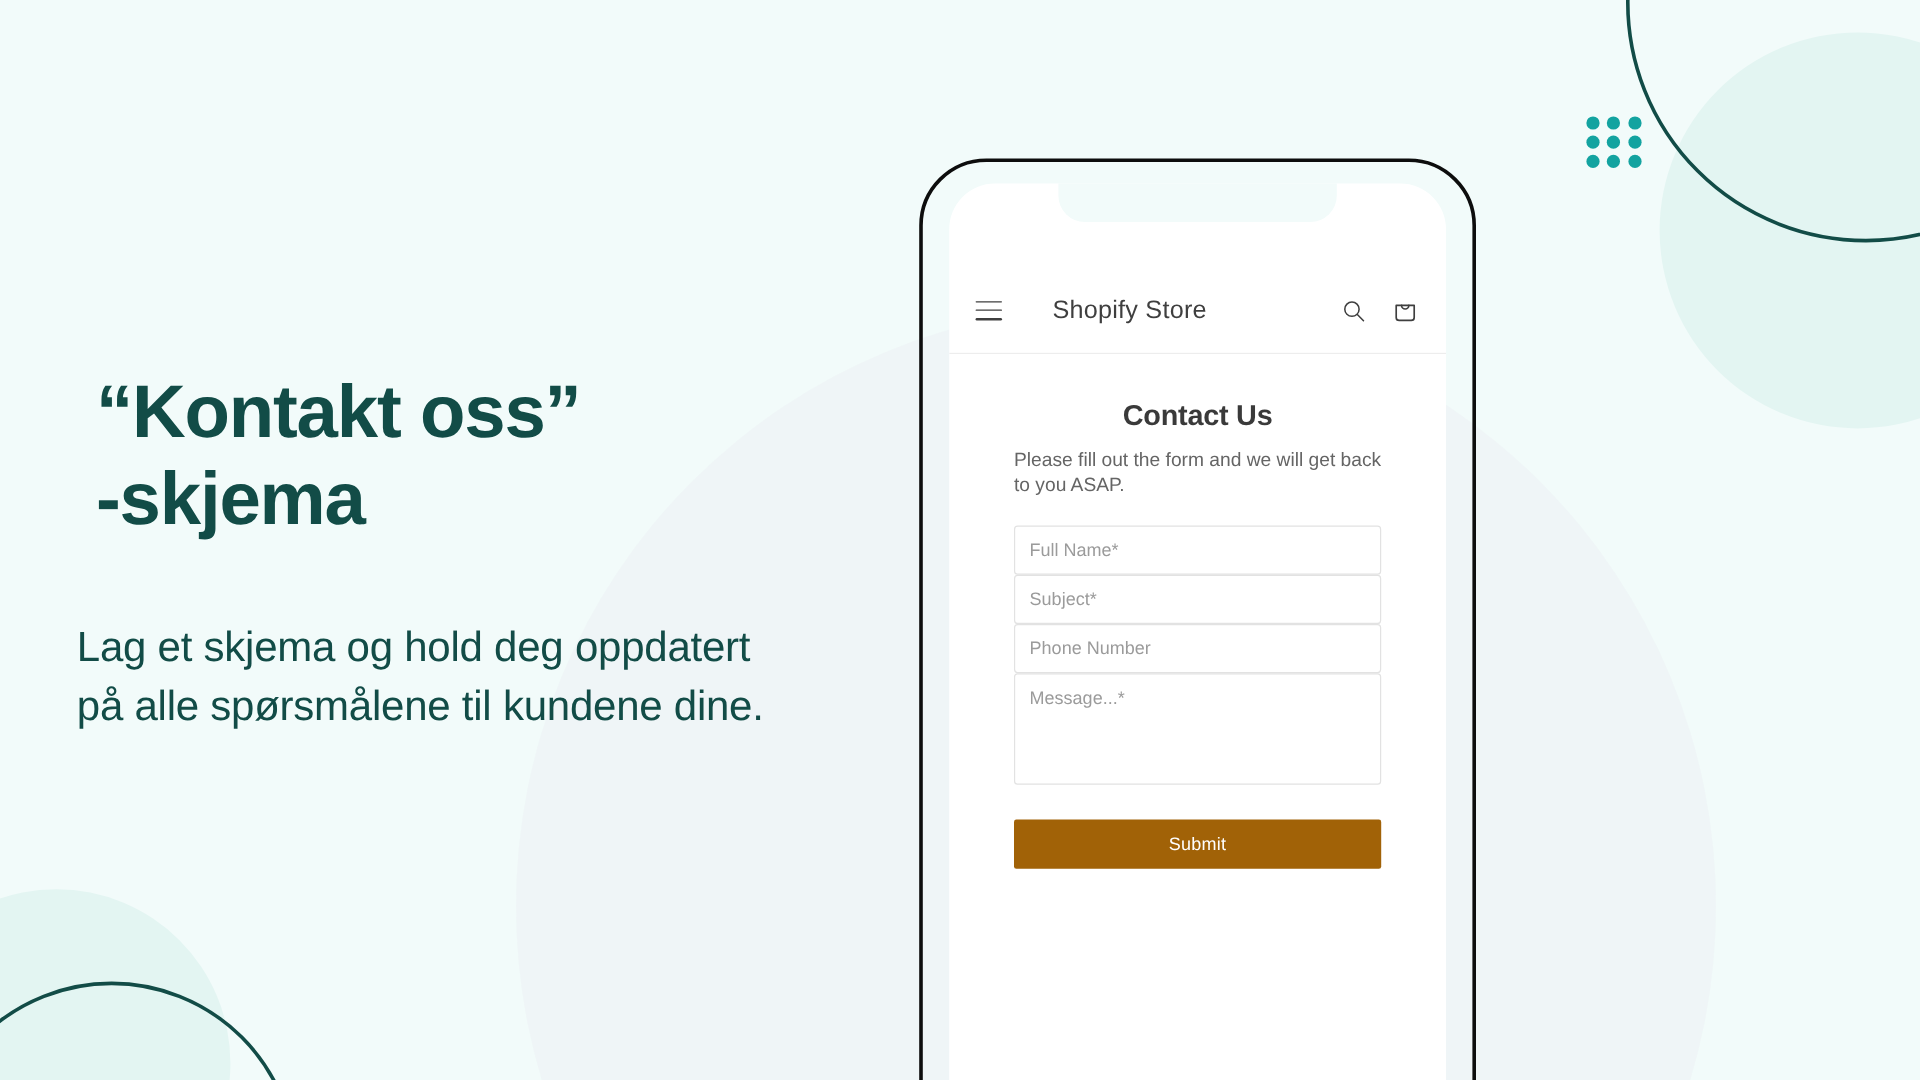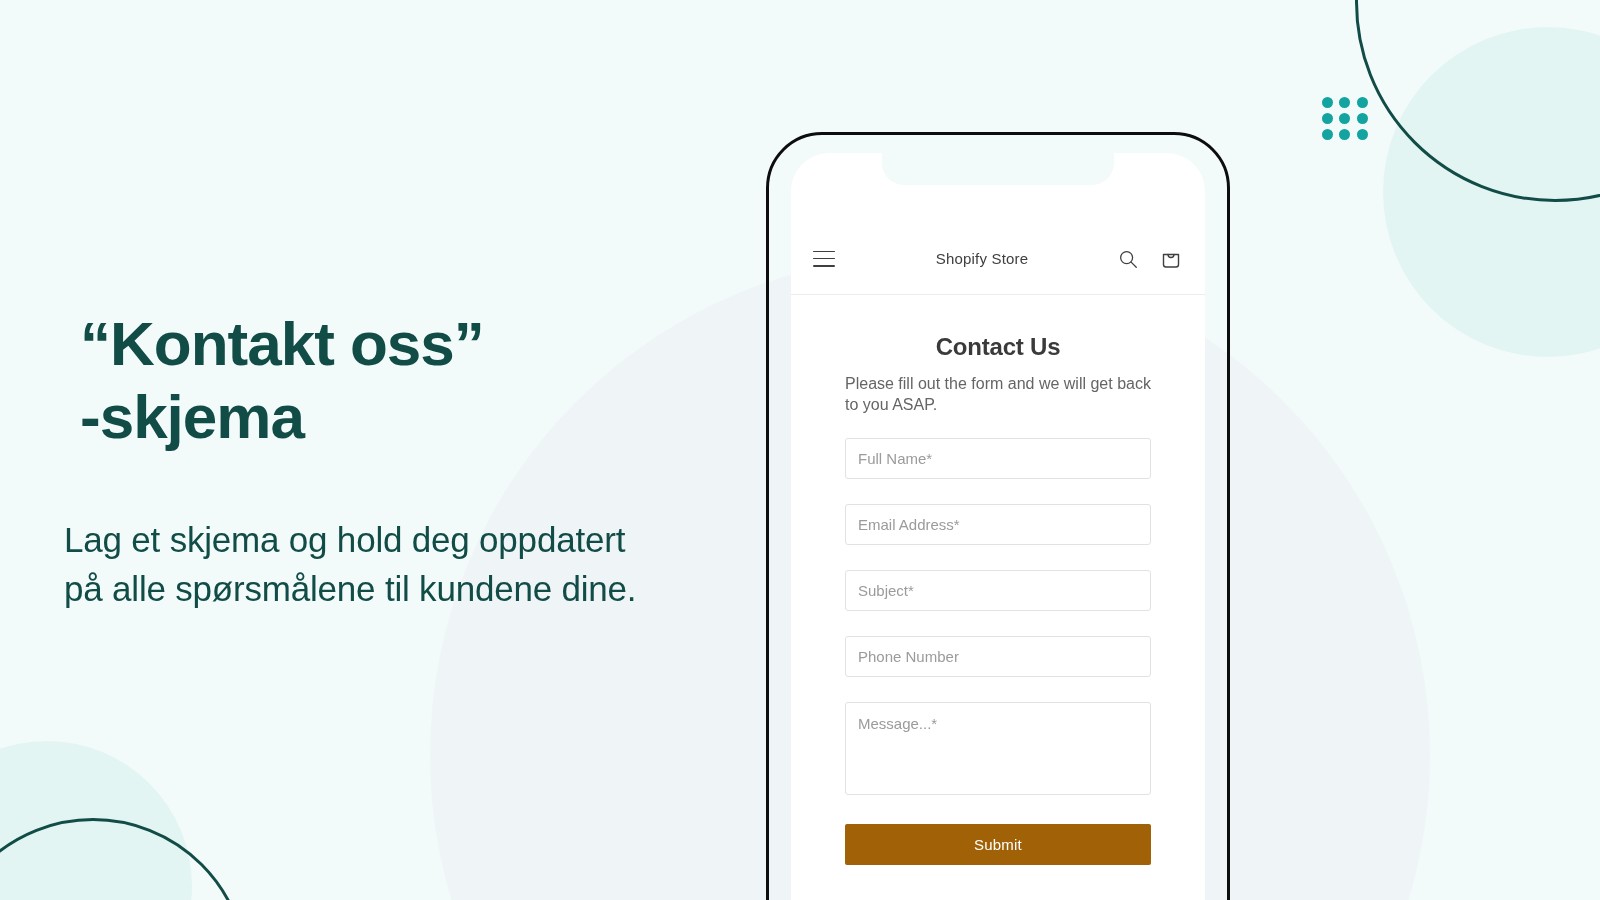--- a/index.html
+++ b/index.html
@@ -162,22 +162,22 @@
     display: flex;
     align-items: center;
     box-sizing: border-box;
     padding: 0 22px;
     border-bottom: 1px solid #ededed;
   }
   .hdr-left { width: 64px; display: flex; align-items: center; }
   .hdr-right { width: 96px; display: flex; align-items: center; justify-content: flex-end; gap: 20px; }
   .store-title {
     flex: 1;
-    text-align: center;
-    font-size: 15px;
+    text-align: left;
+    font-size: 21px;
     color: #3f3f3f;
     letter-spacing: .2px;
   }
   .hamburger {
     width: 22px; height: 16px;
     display: flex; flex-direction: column; justify-content: space-between;
     cursor: pointer;
   }
   .hamburger i { display:block; height: 1.6px; background: #3f3f3f; border-radius: 1px; }
   .icon-btn { cursor: pointer; line-height: 0; color: #3f3f3f; }
@@ -199,21 +199,21 @@
     color: #3a3a3a;
     letter-spacing: -0.2px;
   }
   .form-sub {
     margin: 12px 0 0 0;
     text-align: left;
     font-size: 16px;
     line-height: 1.33;
     color: #656565;
   }
-  .fields { margin-top: 22px; display: flex; flex-direction: column; gap: 25px; }
+  .fields { margin-top: 22px; display: flex; flex-direction: column; gap: 0; }
   .fld {
     width: 100%;
     box-sizing: border-box;
     height: 41px;
     border: 1px solid #e2e2e2;
     border-radius: 3px;
     background: #fff;
     padding: 0 12px;
     font-family: "Liberation Sans", sans-serif;
     font-size: 15px;
@@ -301,21 +301,20 @@
           </span>
         </div>
       </div>
 
       <div class="form-wrap">
         <h2 class="form-title">Contact Us</h2>
         <p class="form-sub">Please fill out the form and we will get back to you ASAP.</p>
 
         <div class="fields">
           <input class="fld" type="text" placeholder="Full Name*" style="">
-          <input class="fld" type="text" placeholder="Email Address*" style="">
           <input class="fld" type="text" placeholder="Subject*" style="">
           <input class="fld" type="text" placeholder="Phone Number" style="">
           <textarea class="fld" placeholder="Message...*" style=""></textarea>
         </div>
 
         <button class="submit-btn">Submit</button>
       </div>
     </div>
   </div>
 

